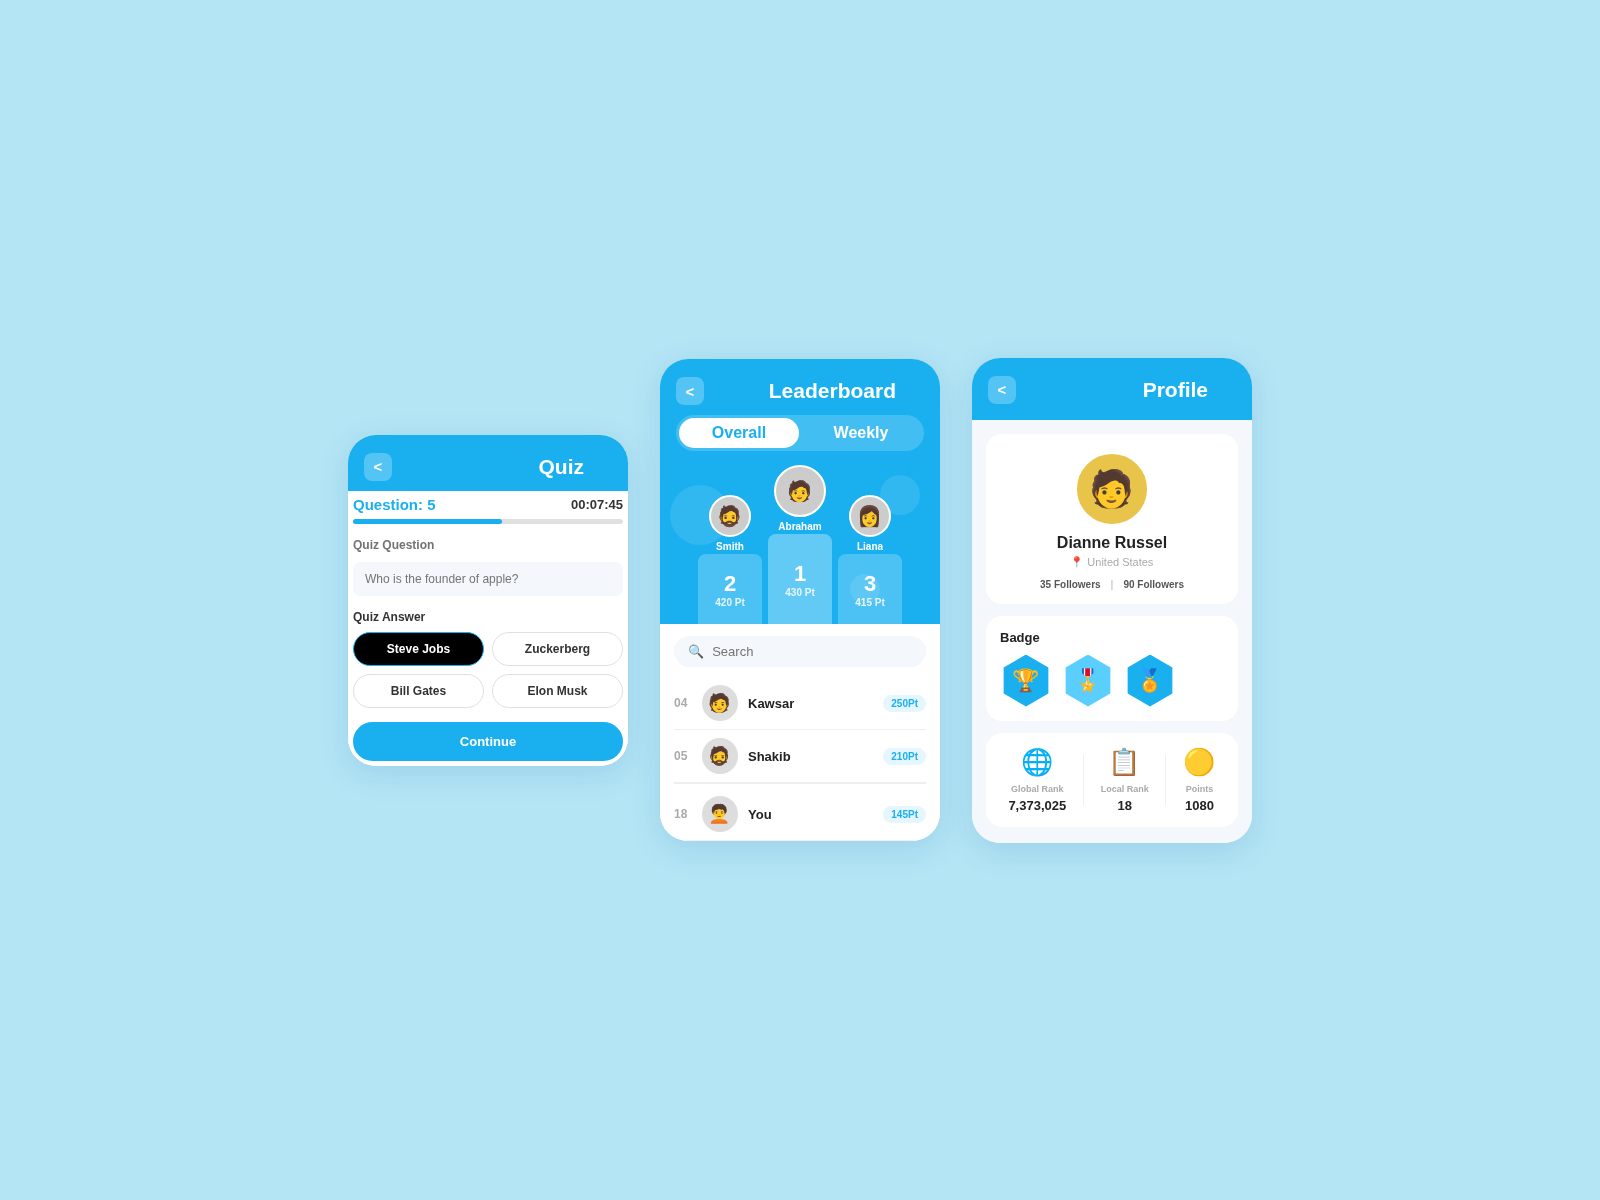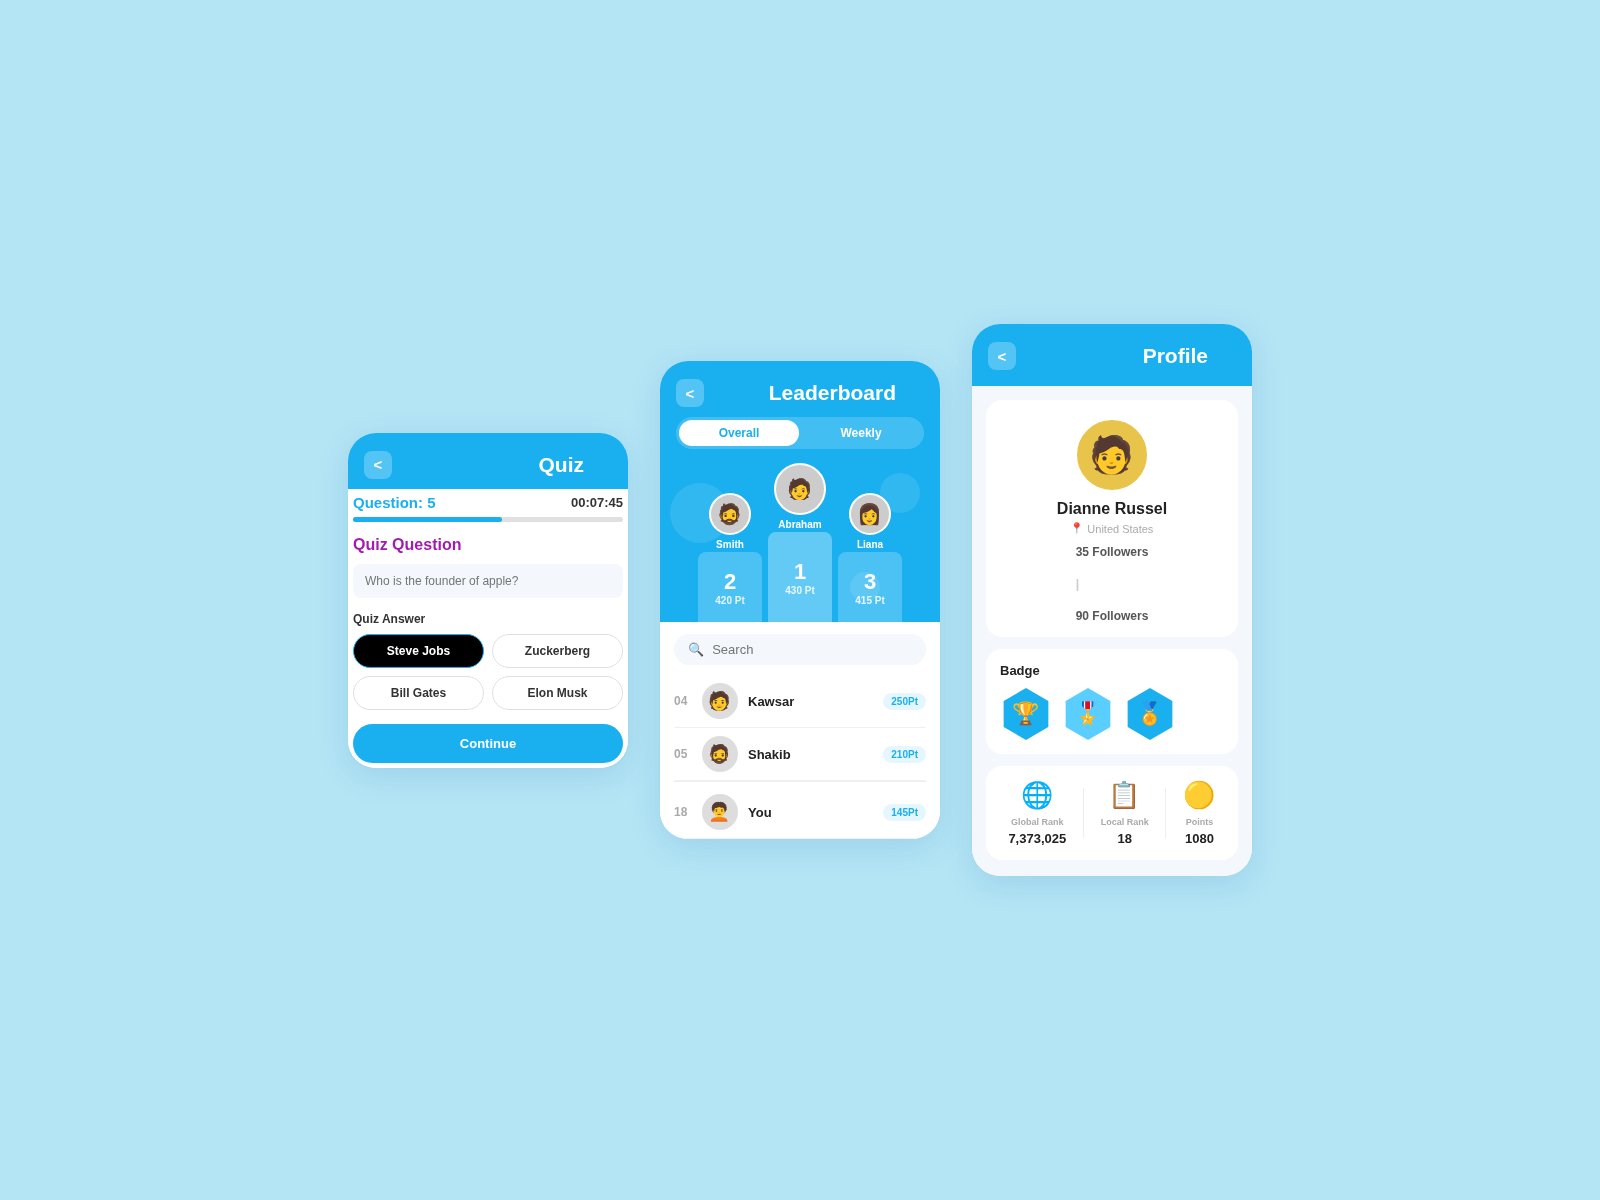--- a/index.html
+++ b/index.html
@@ -92,23 +92,23 @@
       margin-bottom: 14px;
       position: relative;
     }
     .progress-bar-fill {
       background: #1ab0f0;
       border-radius: 4px;
       height: 5px;
       width: 55%;
     }
     .quiz-question-label {
-      font-size: 16px;
-      font-weight: 600;
-      color: #a21caf;
+      font-size: 12px;
+      font-weight: 600;
+      color: #737373;
       margin-bottom: 10px;
     }
     .quiz-question-input {
       background: #f4f7fb;
       border: none;
       border-radius: 8px;
       padding: 10px 12px;
       color: #bbb;
       font-size: 12px;
       width: 100%;
@@ -172,21 +172,21 @@
       padding: 3px;
       gap: 2px;
       margin-bottom: 14px;
       width: 100%;
     }
     .lb-tab {
       flex: 1;
       border: none;
       background: transparent;
       color: #fff;
-      font-size: 12px;
+      font-size: 16px;
       font-weight: 600;
       border-radius: 18px;
       padding: 6px 16px;
       cursor: pointer;
     }
     .lb-tab.active {
       background: #fff;
       color: #1ab0f0;
     }
     
@@ -359,25 +359,24 @@
     }
     .profile-location {
       font-size: 11px;
       color: #aaa;
       display: flex;
       align-items: center;
       gap: 3px;
       margin-bottom: 10px;
     }
     .profile-followers {
-      font-size: 12px;
+      font-size: 10px;
       color: #555;
       display: flex;
-      gap: 18px;
-      flex-direction: column;
+      gap: 10px;
     }
     .profile-followers span {
       font-weight: 600;
     }
     .profile-followers .sep {
       color: #ccc;
     }
     .badge-card {
       background: #fff;
       border-radius: 16px;

